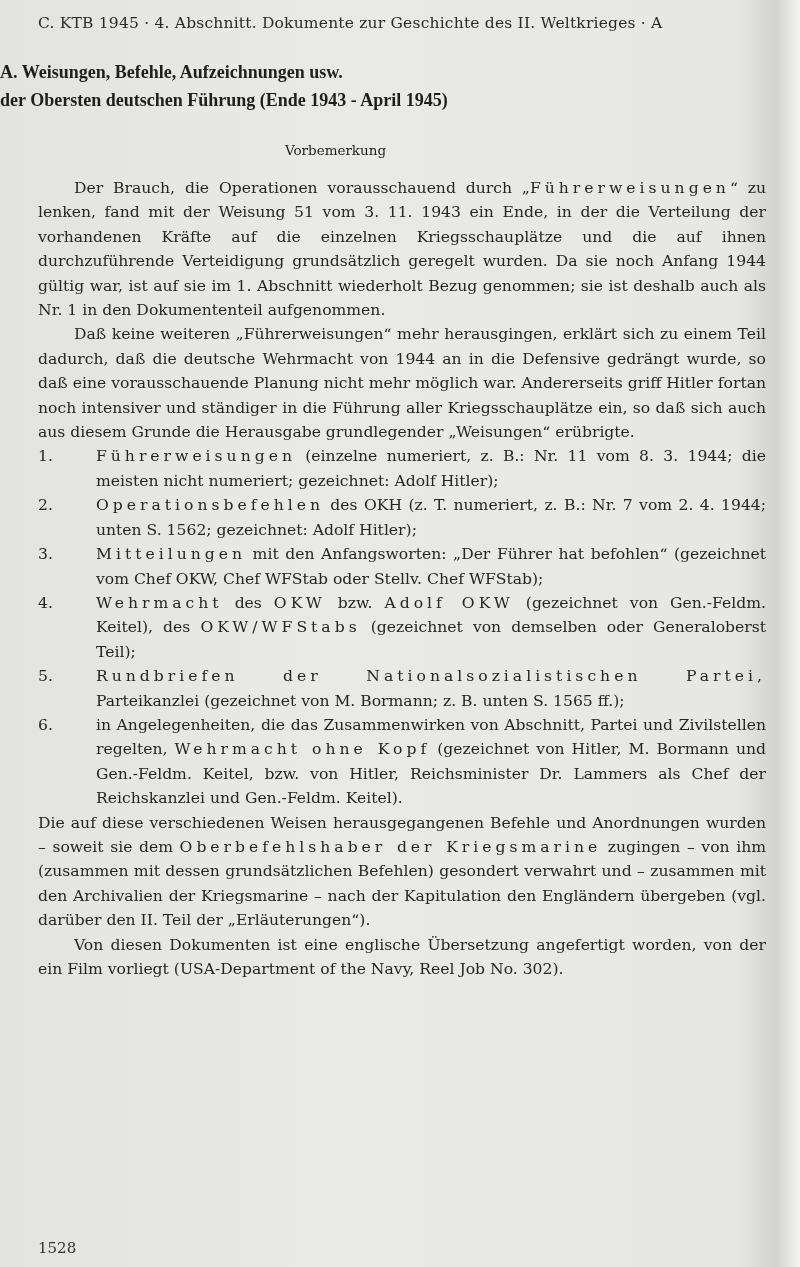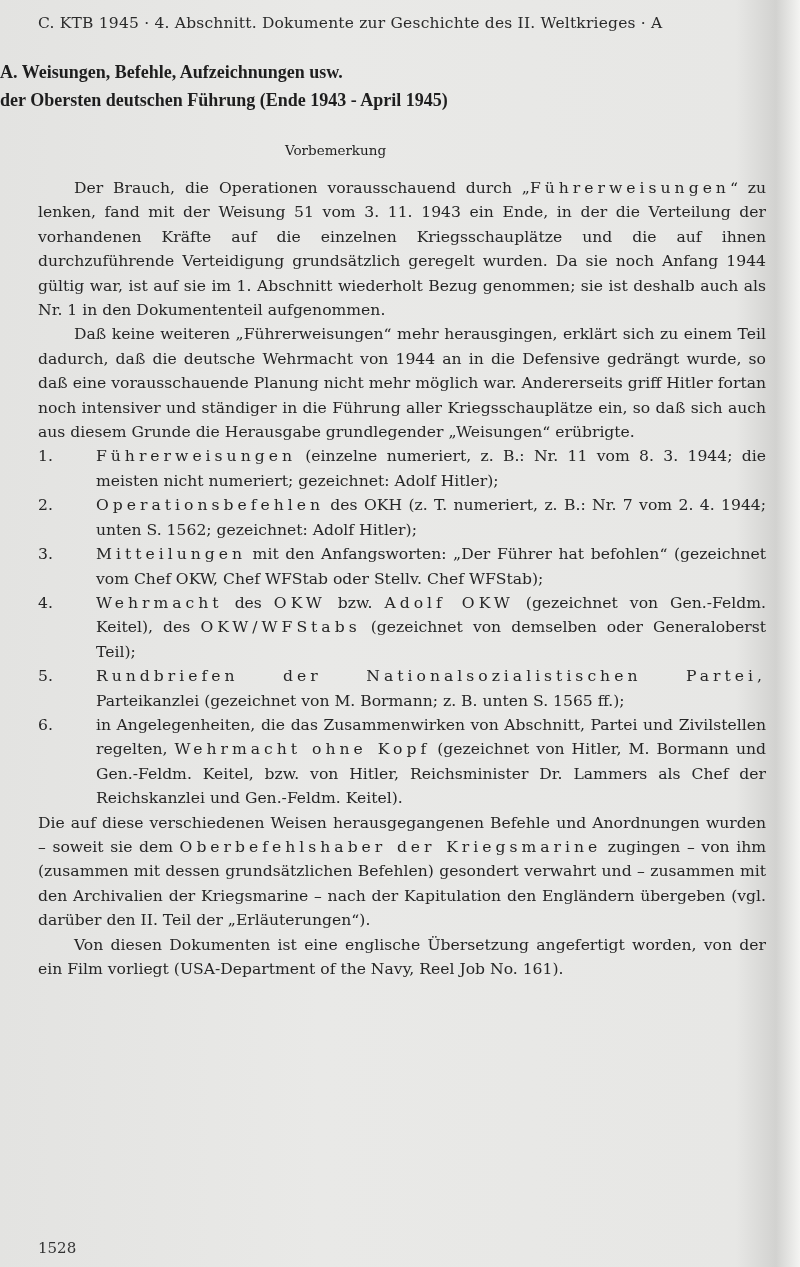--- a/index.html
+++ b/index.html
@@ -81,17 +81,17 @@
       <li>
         <span class="num">5.</span><span class="sp">Rundbriefen der Nationalsozialistischen Partei,</span><span> Parteikanzlei (gezeichnet von M. Bormann; z. B. unten S. 1565 ff.);</span>
       </li>
       <li>
         <span class="num">6.</span><span>in Angelegenheiten, die das Zusammenwirken von Abschnitt, Partei und Zivilstellen regelten, </span><span class="sp">Wehrmacht ohne Kopf</span><span> (gezeichnet von Hitler, M. Bormann und Gen.-Feldm. Keitel, bzw. von Hitler, Reichsminister Dr. Lammers als Chef der Reichskanzlei und Gen.-Feldm. Keitel).</span>
       </li>
     </ol>
 
     <p><span>Die auf diese verschiedenen Weisen herausgegangenen Befehle und Anordnungen wurden – soweit sie dem </span><span class="sp">Oberbefehlshaber der Kriegsmarine</span><span> zugingen – von ihm (zusammen mit dessen grundsätzlichen Befehlen) gesondert verwahrt und – zusammen mit den Archivalien der Kriegsmarine – nach der Kapitulation den Engländern übergeben (vgl. darüber den II. Teil der „Erläuterungen“).</span></p>
 
-    <p class="indent">Von diesen Dokumenten ist eine englische Übersetzung angefertigt worden, von der ein Film vorliegt (USA-Department of the Navy, Reel Job No. 161).</p>
+    <p class="indent">Von diesen Dokumenten ist eine englische Übersetzung angefertigt worden, von der ein Film vorliegt (USA-Department of the Navy, Reel Job No. 302).</p>
   </div>
 
   <div class="folio">1528</div>
 </div>
 
 </body></html>

